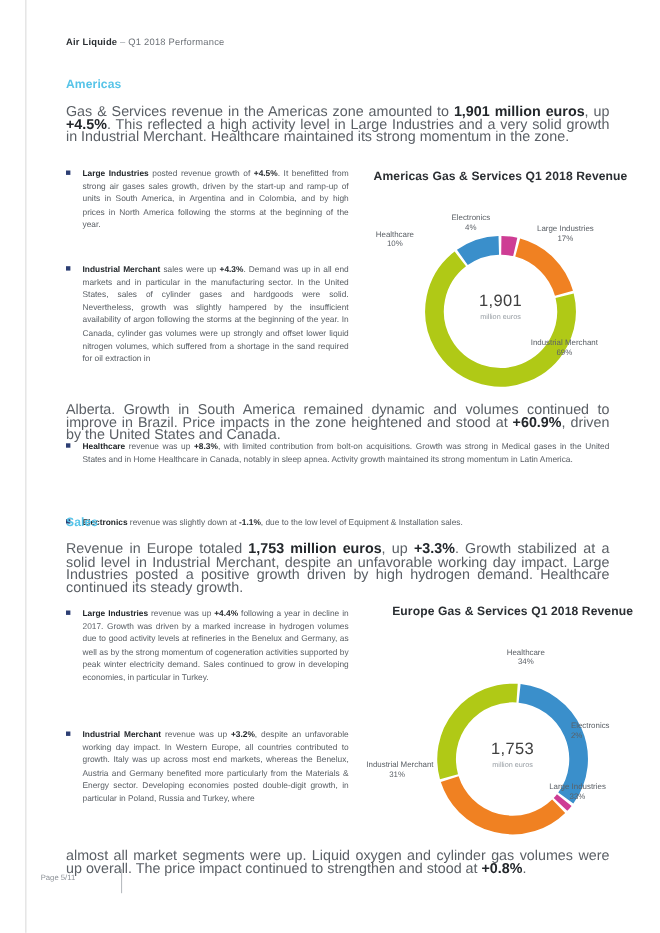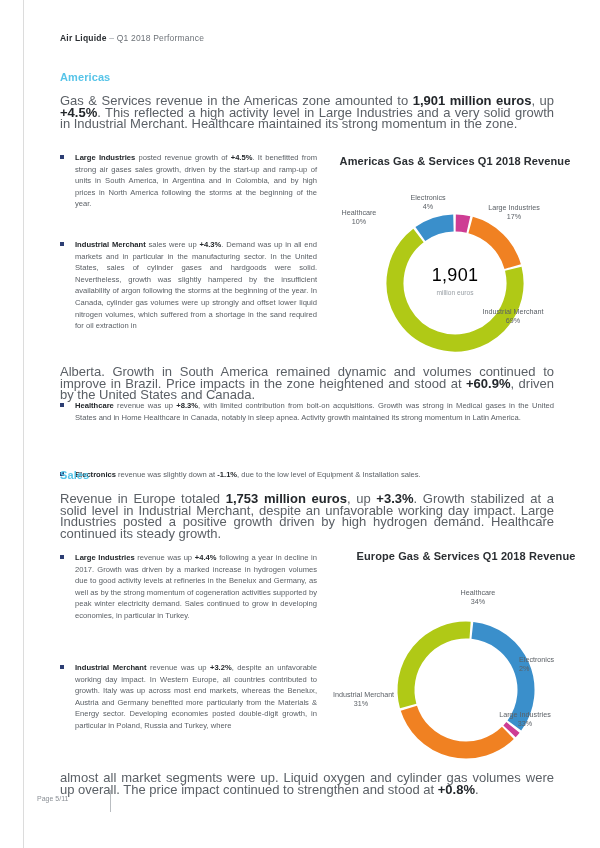--- a/index.html
+++ b/index.html
@@ -144,22 +144,22 @@
   #chart-americas .donut-wrap { top: 48px; }
   #chart-europe   .donut-wrap { top: 60px; }
 
   .donut-center {
     position: absolute;
     left: 0; right: 0;
     text-align: center;
     pointer-events: none;
   }
   .donut-value {
-    font-size: 18px;
-    color: #000000;
+    font-size: 15px;
+    color: #404040;
     letter-spacing: .3px;
   }
   .donut-unit {
     font-size: 6.6px;
     color: #9aa0a6;
     margin-top: 3px;
   }
 
   .slice-label {
     position: absolute;
@@ -276,20 +276,24 @@
   <div class="chart" id="chart-europe">
     <div class="chart-title">Europe Gas &amp; Services Q1 2018 Revenue</div>
 
     <div class="donut-wrap">
       <svg width="160" height="160" viewBox="0 0 160 160" id="svg-europe">
           <path d="M 86.37584428017398 20.339723352007724 A 60 60 0 0 1 128.35569693491095 115.52079072795317" fill="none" stroke="#3A8FCB" stroke-width="17"></path>
           <path d="M 126.95648941114484 117.35087819825716 A 60 60 0 0 1 123.52246226073726 121.30127454162523" fill="none" stroke="#CE3D94" stroke-width="17"></path>
           <path d="M 121.90491712586035 122.94156402222414 A 60 60 0 0 1 22.84031112478482 98.24198365552942" fill="none" stroke="#F08122" stroke-width="17"></path>
           <path d="M 22.182172807482623 96.03430256469542 A 60 60 0 0 1 84.08091743991484 20.138943269863674" fill="none" stroke="#B0C916" stroke-width="17"></path>
         </svg>
+      <div class="donut-center" style="top:62px">
+        <div class="donut-value">1,753</div>
+        <div class="donut-unit">million euros</div>
+      </div>
     </div>
 
     <div class="slice-label lbl-center" id="eu-lbl-healthcare">
       <span>Healthcare</span>
       <span class="pct">34%</span>
     </div>
     <div class="slice-label lbl-right" id="eu-lbl-electronics">
       <span>Electronics</span>
       <span class="pct">2%</span>
     </div>

